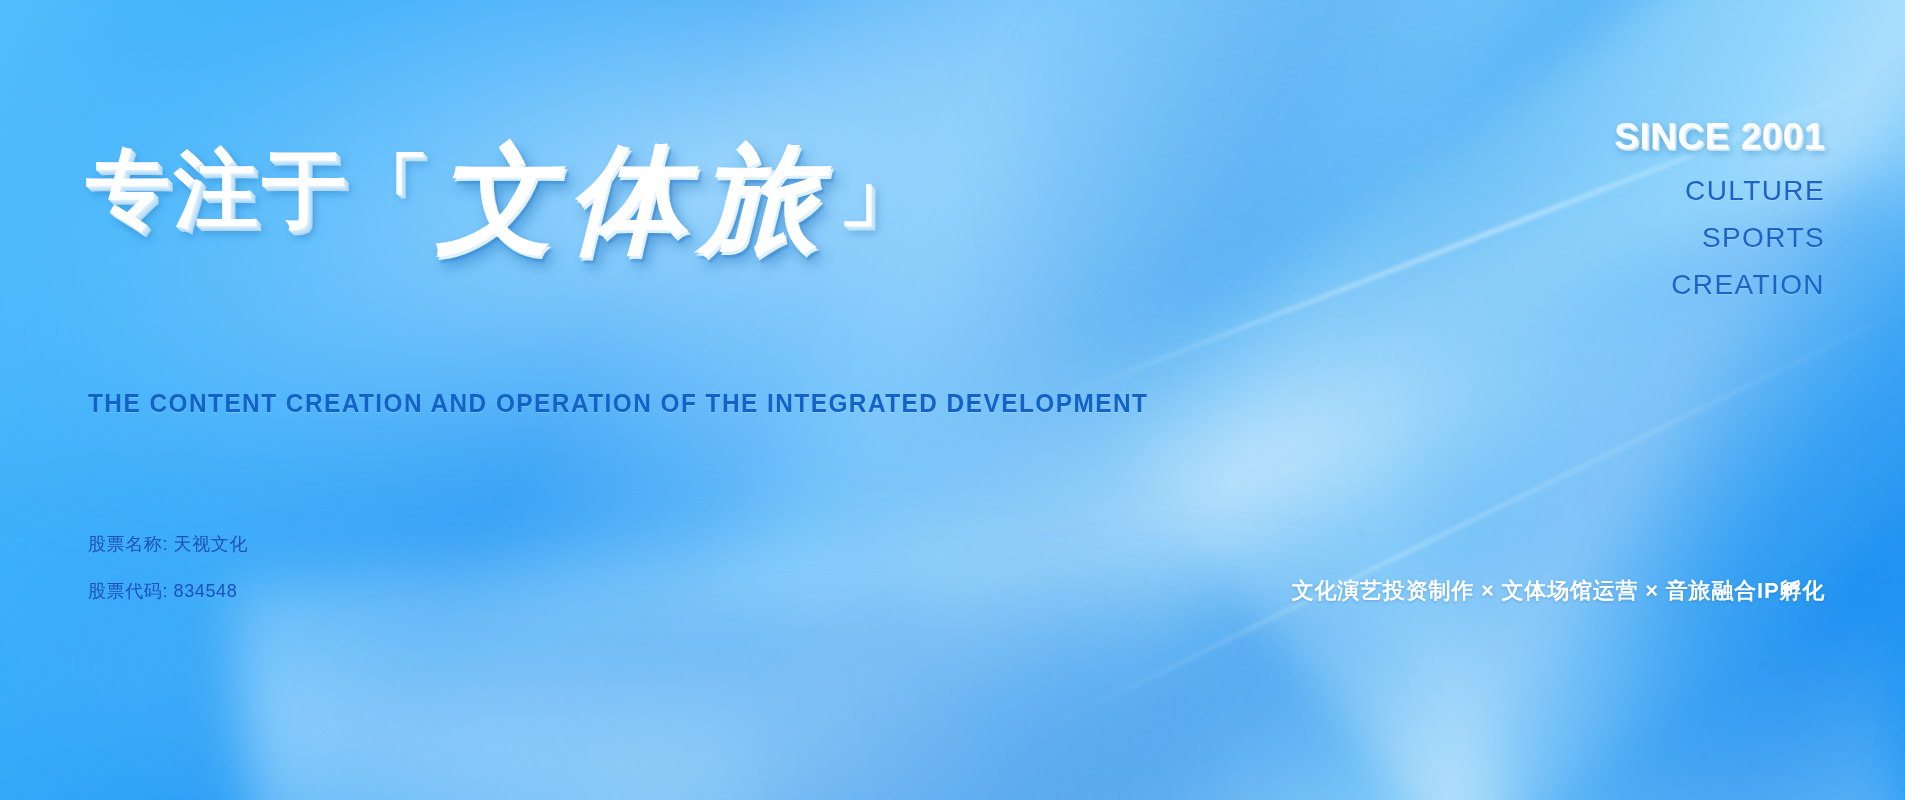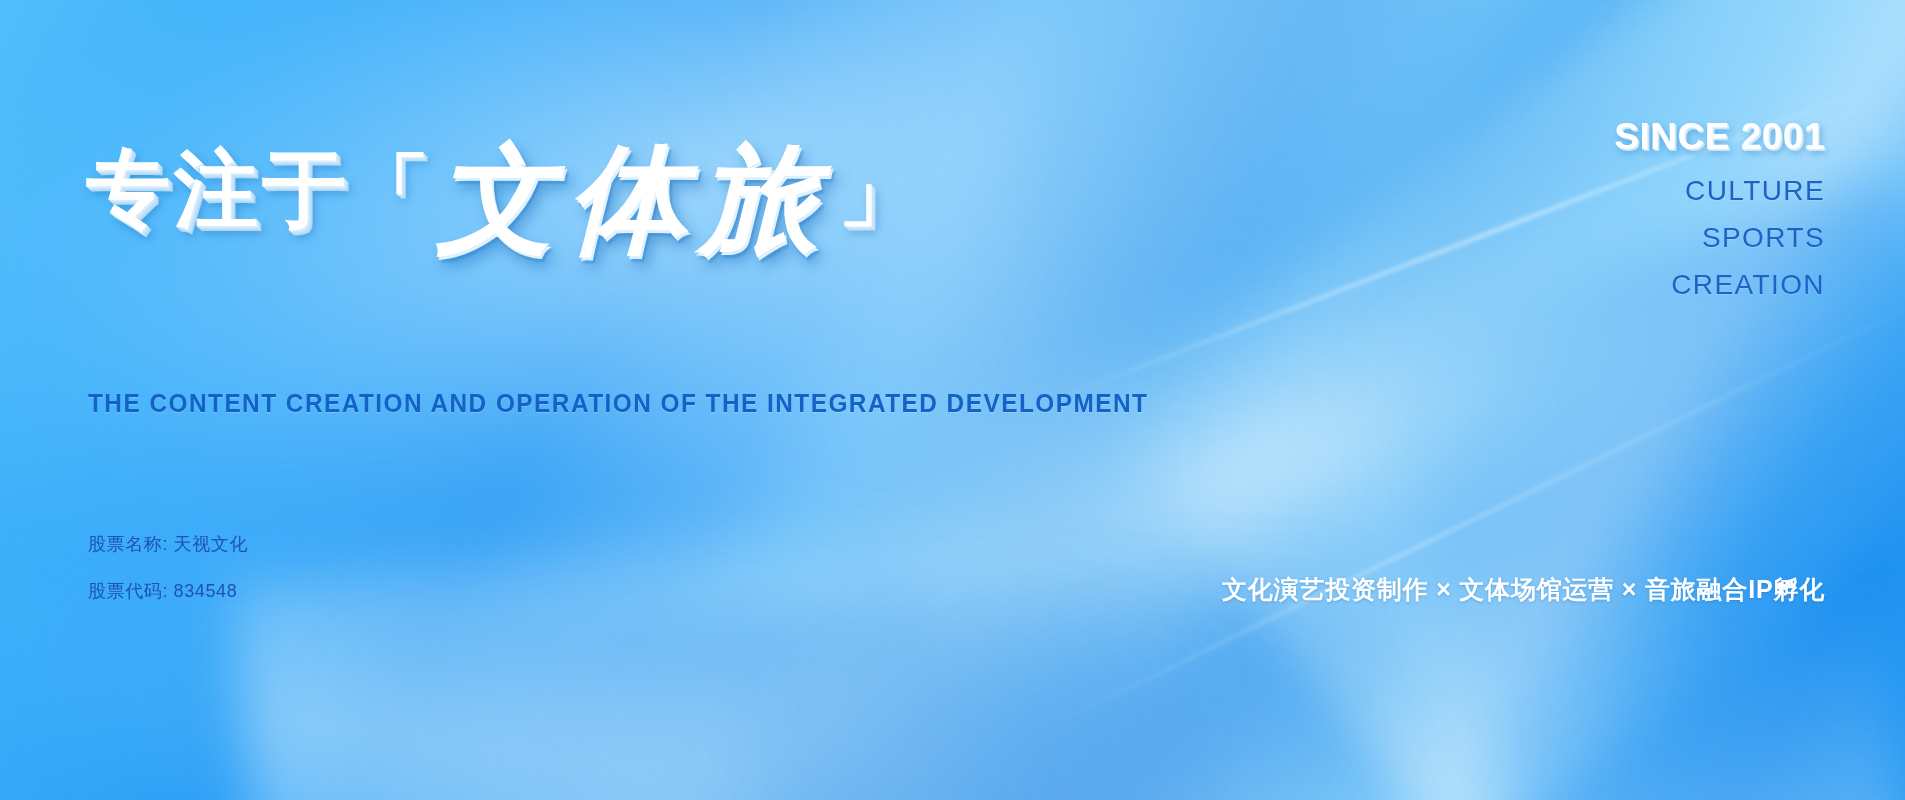--- a/index.html
+++ b/index.html
@@ -307,21 +307,21 @@
     margin-top: 23px;
   }
   .stock-line:last-child { margin-bottom: 0; }
 
   
   #tagline {
     position: absolute;
     right: 80px;
     bottom: 194px;
     z-index: 5;
-    font-size: 25px;
+    font-size: 22px;
     font-weight: bold;
     color: #ffffff;
     letter-spacing: 0.8px;
     white-space: nowrap;
     text-shadow: 0 1px 3px rgba(10,90,170,0.30);
     margin-top: 20px;
   }
 </style>
 </head>
 <body>

